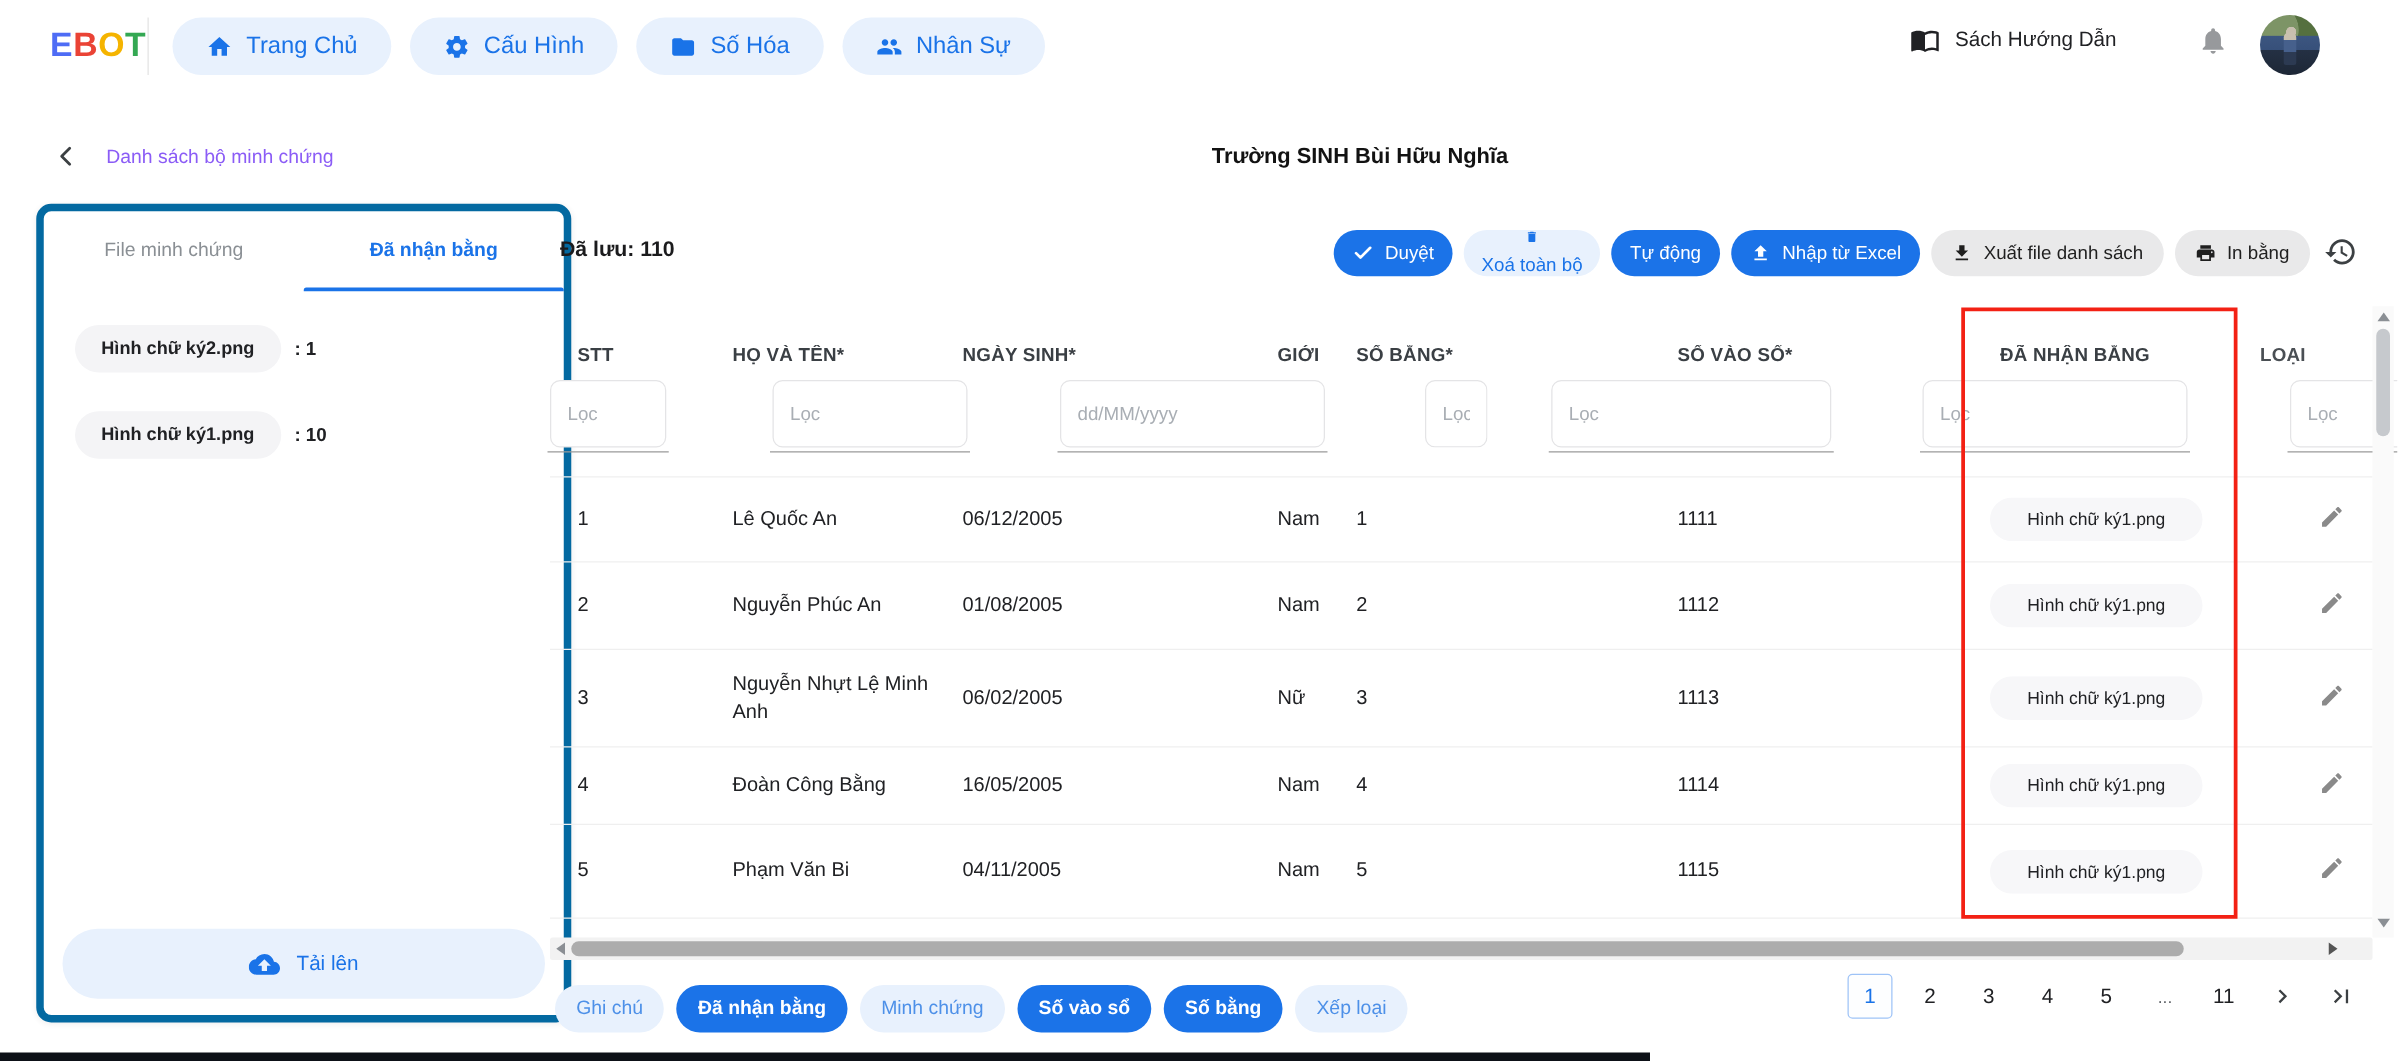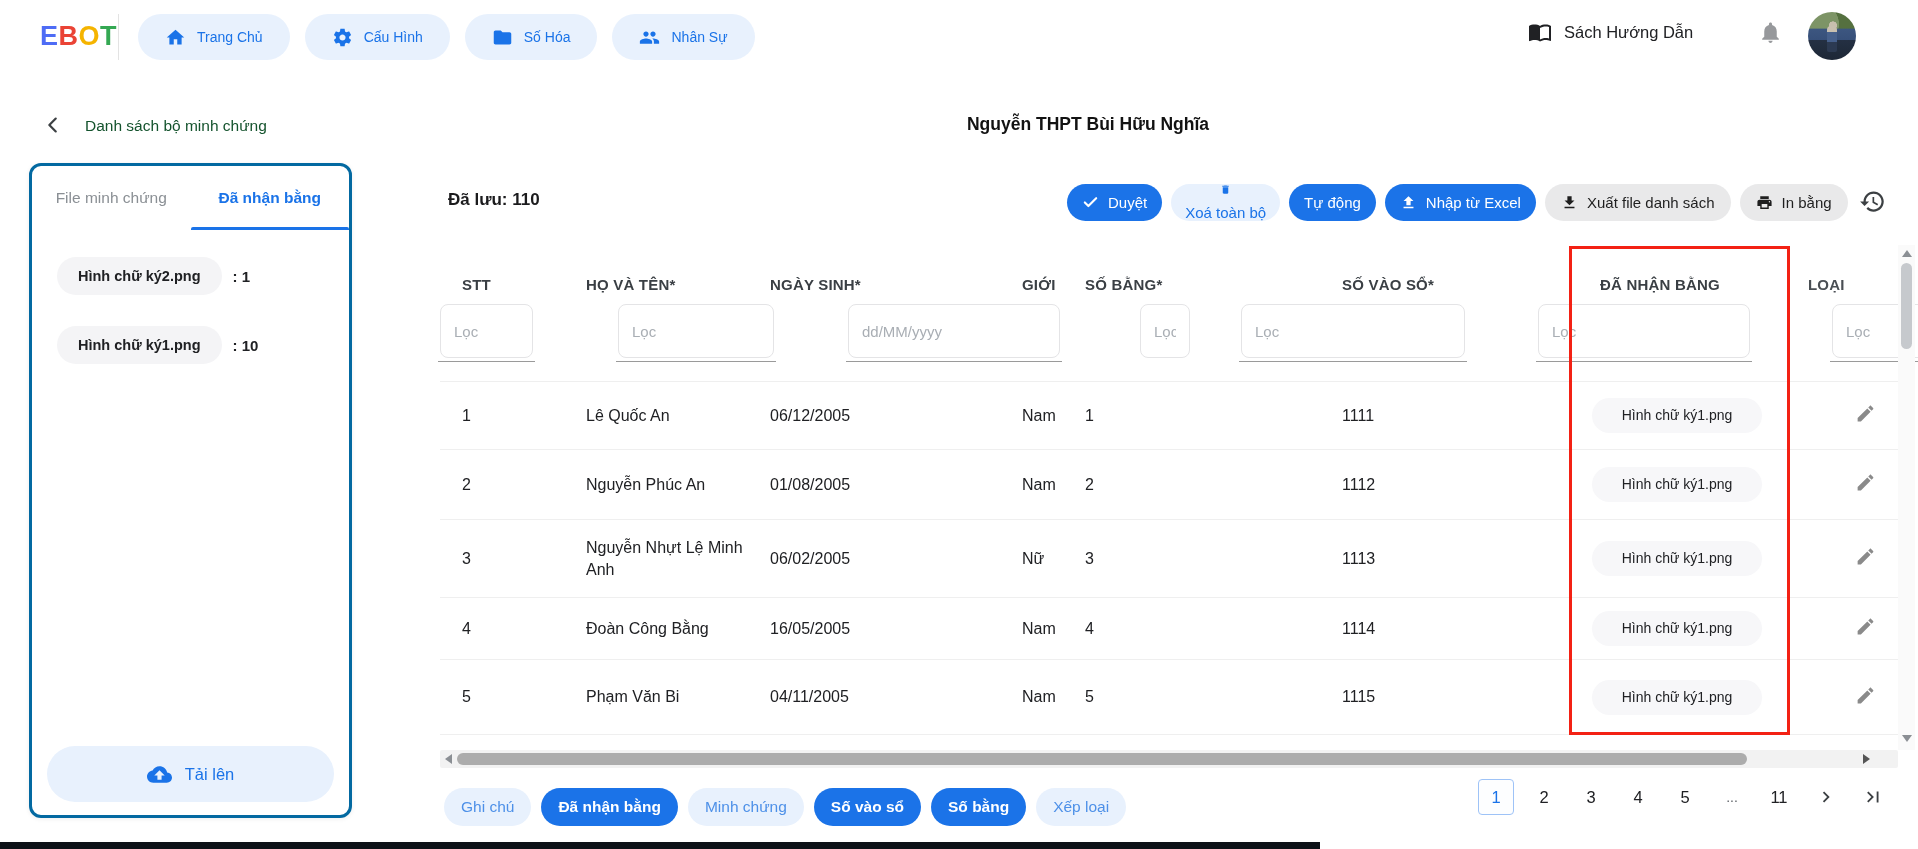--- a/index.html
+++ b/index.html
@@ -7,21 +7,21 @@
   body { font-family:"Liberation Sans", sans-serif; }
   .app { position:relative; width:1918px; height:849px; background:#fff; overflow:hidden; }
 
   
   .navbar { position:absolute; left:0; top:0; width:1918px; height:74px; background:#fff; }
   .logo { position:absolute; left:40px; top:21px; font-size:27px; font-weight:700; letter-spacing:.5px; }
   .logo span { display:inline-block; }
   .nav-divider { position:absolute; left:118px; top:14px; width:1px; height:46px; background:#e3e3e3; }
   .nav-pills { position:absolute; left:138px; top:14px; display:flex; gap:15px; }
   .nav-pill { display:flex; align-items:center; gap:11px; height:46px; padding:0 27px; border-radius:23px;
-              background:#e8f1fd; color:#1a73e8; font-size:14px; font-weight:500; border:none; cursor:pointer;
+              background:#e8f1fd; color:#1a73e8; font-size:19px; font-weight:500; border:none; cursor:pointer;
               font-family:inherit; }
   .nav-pill svg { width:21px; height:21px; fill:#1a73e8; }
   .manual-btn { position:absolute; left:1528px; top:20px; display:flex; align-items:center; gap:12px;
                 background:none; border:none; cursor:pointer; font-family:inherit; font-size:16.5px; color:#202124; }
   .manual-btn svg { width:24px; height:24px; fill:#202124; }
   .bell-btn { position:absolute; left:1758px; top:20px; background:none; border:none; cursor:pointer; }
   .bell-btn svg { width:25px; height:25px; fill:#97999c; }
   .avatar { position:absolute; left:1808px; top:12px; width:48px; height:48px; border-radius:50%; cursor:pointer;
             background:
               radial-gradient(circle at 52% 28%, #c8bfae 0 9%, transparent 10%),
@@ -30,26 +30,26 @@
               radial-gradient(circle at 80% 30%, #55703f 0 45%, transparent 46%),
               radial-gradient(circle at 50% 80%, #8a9c74 0 60%, transparent 61%),
               linear-gradient(#668052, #4c6340); }
   
   .avatar::after { content:""; position:absolute; left:19px; top:14px; width:10px; height:26px;
                    background:linear-gradient(#c9c0b0 0 22%, #46608c 22% 60%, #2c3a52 60%); border-radius:4px 4px 2px 2px; }
 
   
   .back-btn { position:absolute; left:40px; top:113px; width:26px; height:26px; background:none; border:none; cursor:pointer; }
   .back-btn svg { width:22px; height:22px; stroke:#3c4043; stroke-width:2.4; fill:none; stroke-linecap:round; stroke-linejoin:round; }
-  .breadcrumb { position:absolute; left:85px; top:117px; font-size:15.5px; color:#14532d; }
+  .breadcrumb { position:absolute; left:85px; top:117px; font-size:15.5px; color:#8b5cf6; }
   .page-title { position:absolute; left:1088px; top:114px; transform:translateX(-50%); font-size:17.5px; font-weight:700; color:#121212; white-space:nowrap; }
 
   
-  .side-panel { position:absolute; left:29px; top:163px; width:323px; height:655px; background:#fff;
-                border:3px solid #0369a1; border-radius:12px; box-shadow:0 1px 5px rgba(0,0,0,.07); }
+  .side-panel { position:absolute; left:29px; top:163px; width:428px; height:655px; background:#fff;
+                border:6px solid #0369a1; border-radius:12px; box-shadow:0 1px 5px rgba(0,0,0,.07); }
   .tabs { position:relative; display:flex; height:64px; }
   .tab { flex:1; display:flex; align-items:center; justify-content:center; font-size:15.5px; cursor:pointer;
          background:none; border:none; font-family:inherit; color:#8a8f94; }
   .tab.active { color:#1a73e8; font-weight:600; }
   .tab-underline { position:absolute; left:50%; bottom:0; width:50%; height:3px; background:#1a73e8; border-radius:2px 2px 0 0; }
   .file-list { display:flex; flex-direction:column; gap:31px; padding:27px 24px 0 25px; }
   .file-item { display:flex; align-items:center; }
   .file-chip { height:38px; line-height:38px; padding:0 21px; border-radius:19px; background:#f4f4f6;
                font-size:14.5px; font-weight:600; color:#202124; cursor:pointer; }
   .file-count { margin-left:11px; font-size:15px; font-weight:700; color:#202124; }
@@ -186,21 +186,21 @@
     </button>
     <div class="avatar"></div>
   </header>
 
   <button class="back-btn">
     <svg viewBox="0 0 24 24">
         <polyline points="15 5 8 12 15 19"></polyline>
       </svg>
   </button>
   <span class="breadcrumb">Danh sách bộ minh chứng</span>
-  <h1 class="page-title">Nguyễn THPT Bùi Hữu Nghĩa</h1>
+  <h1 class="page-title">Trường SINH Bùi Hữu Nghĩa</h1>
 
   <aside class="side-panel">
     <div class="tabs">
       <button class="tab">File minh chứng</button>
       <button class="tab active">Đã nhận bằng</button>
       <div class="tab-underline"></div>
     </div>
     <div class="file-list">
       <div class="file-item">
         <span class="file-chip">Hình chữ ký2.png</span>

